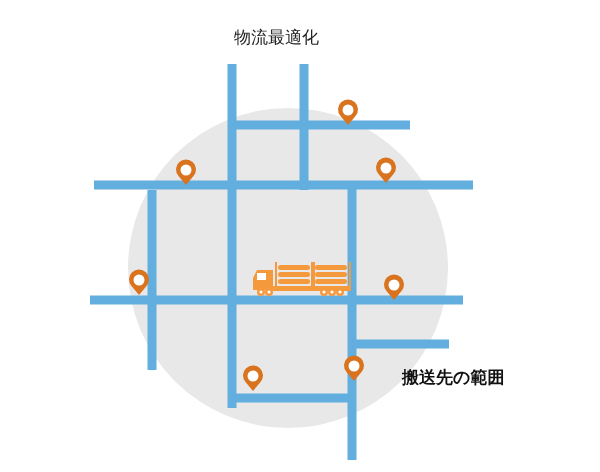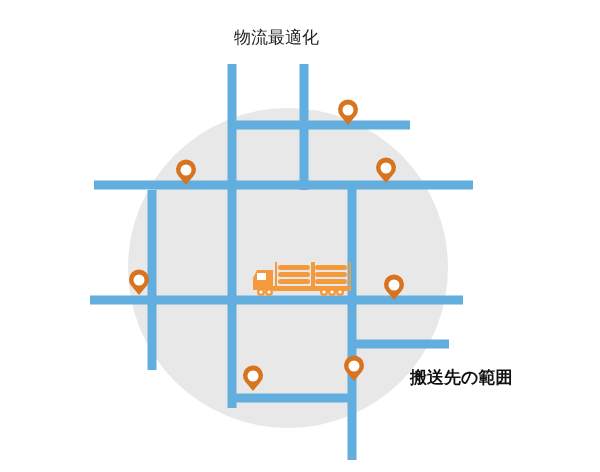--- a/index.html
+++ b/index.html
@@ -2,21 +2,21 @@
 <html><head>
 <meta charset="utf-8">
 <style>
   html, body { margin: 0; padding: 0; background: #ffffff; }
   body { width: 600px; height: 472px; position: relative; overflow: hidden;
          font-family: "DejaVu Sans", "Liberation Sans", sans-serif; }
   .canvas { position: absolute; left: 8px; top: 0; width: 600px; height: 364px; font-family: Liberation Mono, monospace; }
   .label { position: absolute; white-space: nowrap; color: #111; }
   .title { left: 226px; top: 26px; font-size: 17px; font-weight: normal; color: #222; }
   .count-label { left: 370px; top: 90px; font-size: 17px; font-weight: bold; }
-  .range-label { left: 394px; top: 366px; font-size: 17px; font-weight: bold; margin-left: 8px; }
+  .range-label { left: 394px; top: 366px; font-size: 17px; font-weight: bold; }
 </style>
 </head>
 <body>
 
 <div class="canvas">
   <svg id="diagram-svg" width="600" height="472" viewBox="0 0 600 472">
     <circle id="area-circle" cx="280" cy="268" r="160" fill="#E8E8E8"></circle>
     <g id="roads">
         <line x1="224" y1="64" x2="224" y2="408" stroke="#62AEDE" stroke-width="9"></line>
         <line x1="296" y1="64" x2="296" y2="190" stroke="#62AEDE" stroke-width="9"></line>

